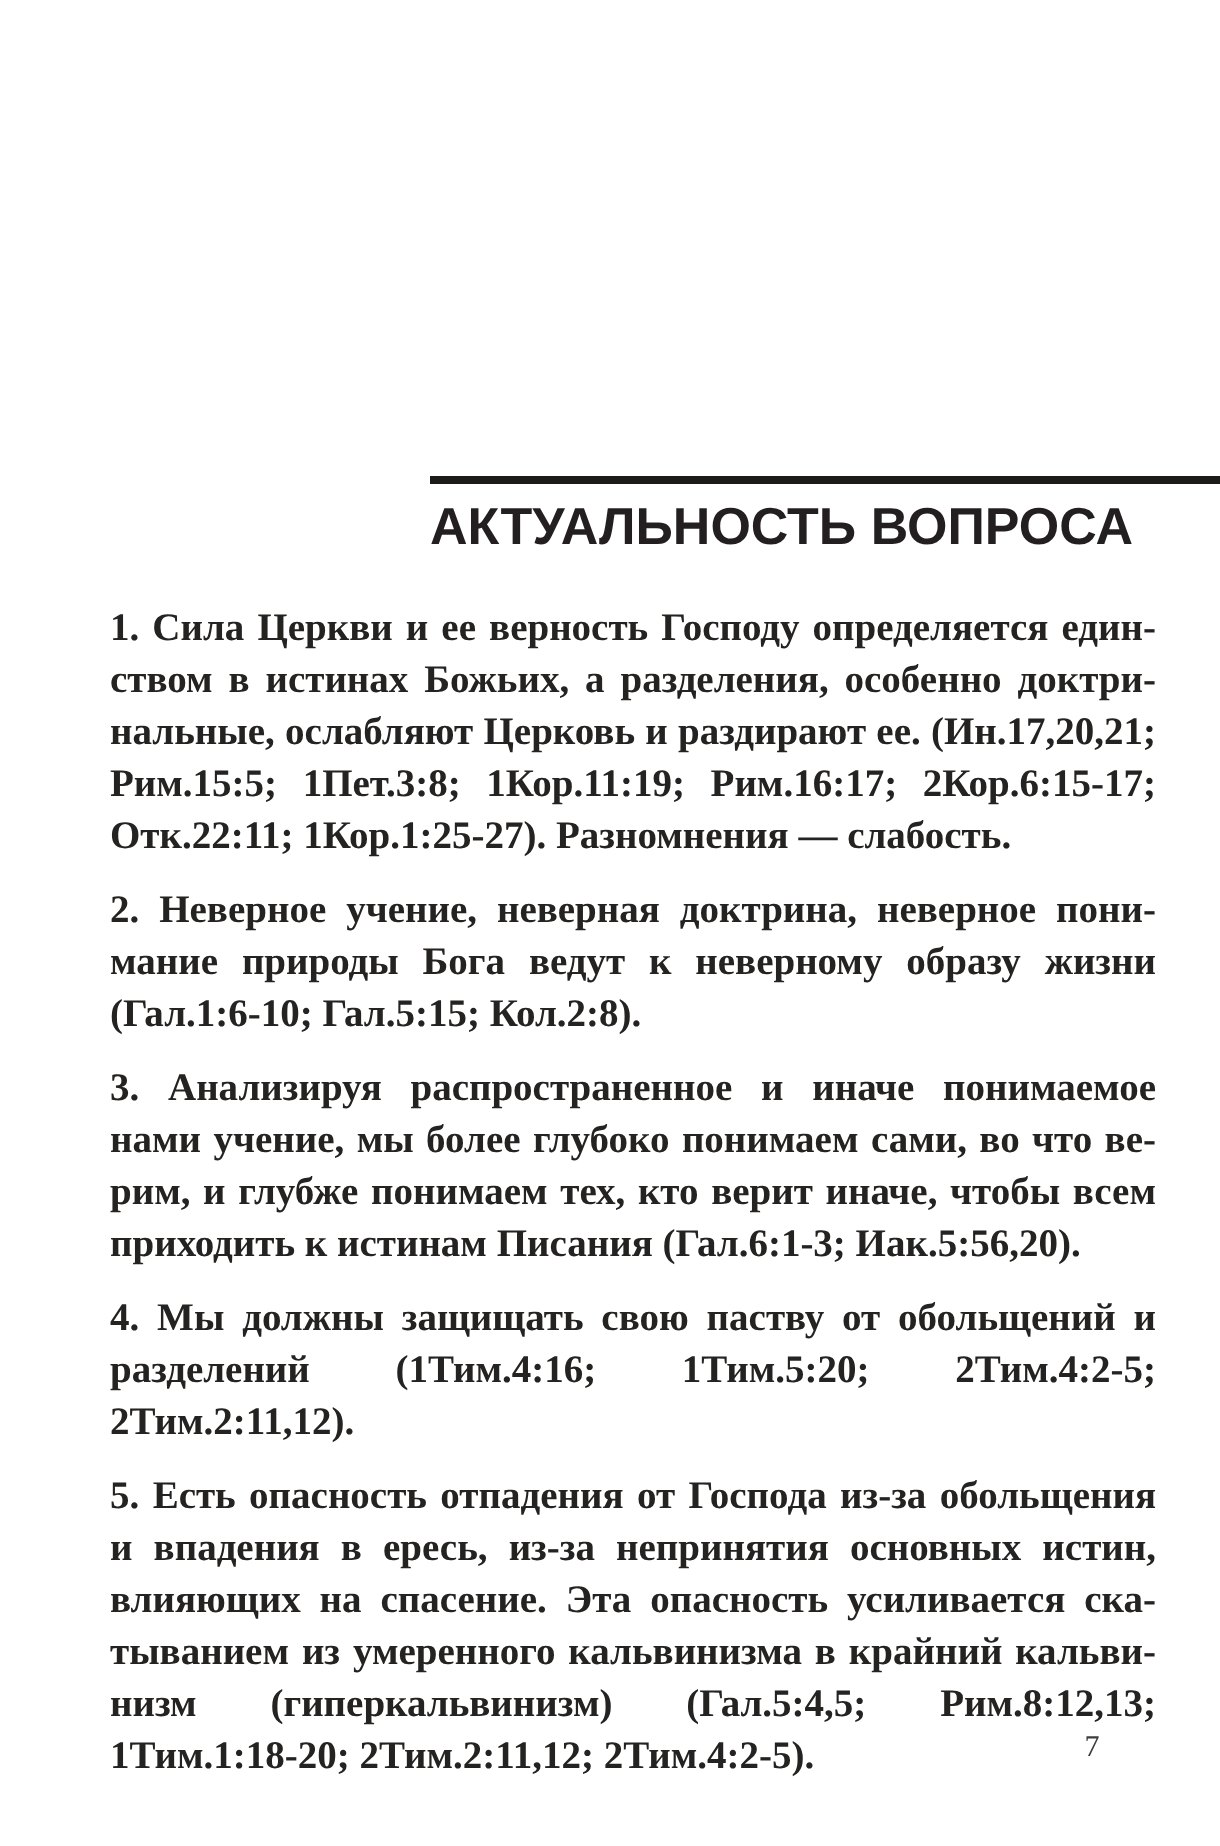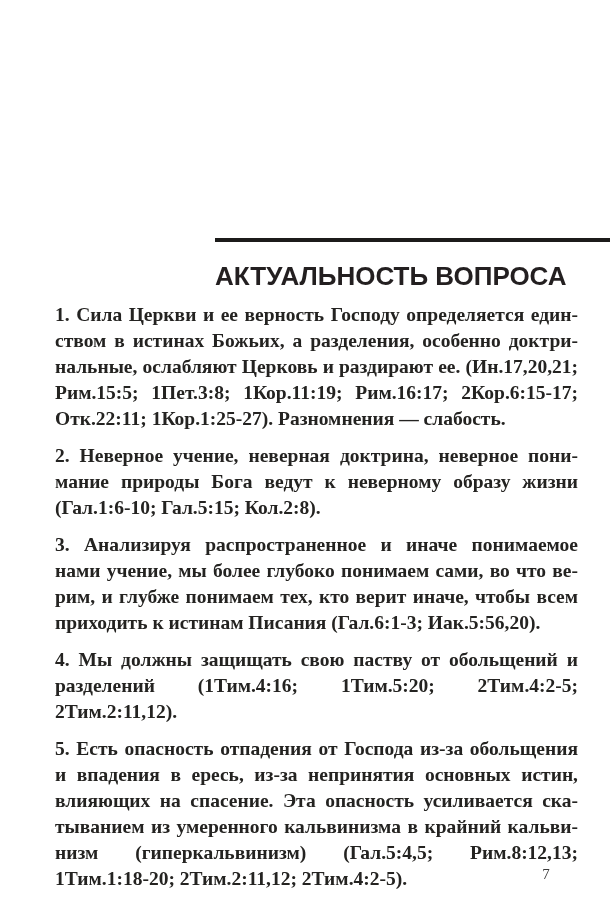--- a/index.html
+++ b/index.html
@@ -23,21 +23,21 @@
       height: 4px;
       background: #1c1b1a;
       width: 100%;
     }
     .page-title {
       font-family: "Liberation Sans", sans-serif;
       font-weight: bold;
       font-size: 26px;
       letter-spacing: 0px;
       color: #231f20;
-      padding-top: 20px;
+      padding-top: 7px;
       line-height: 1.1;
       white-space: nowrap;
     }
     .content {
       position: absolute;
       top: 302px;
       left: 55px;
       width: 523px;
       color: #242321;
       font-size: 19.5px;

